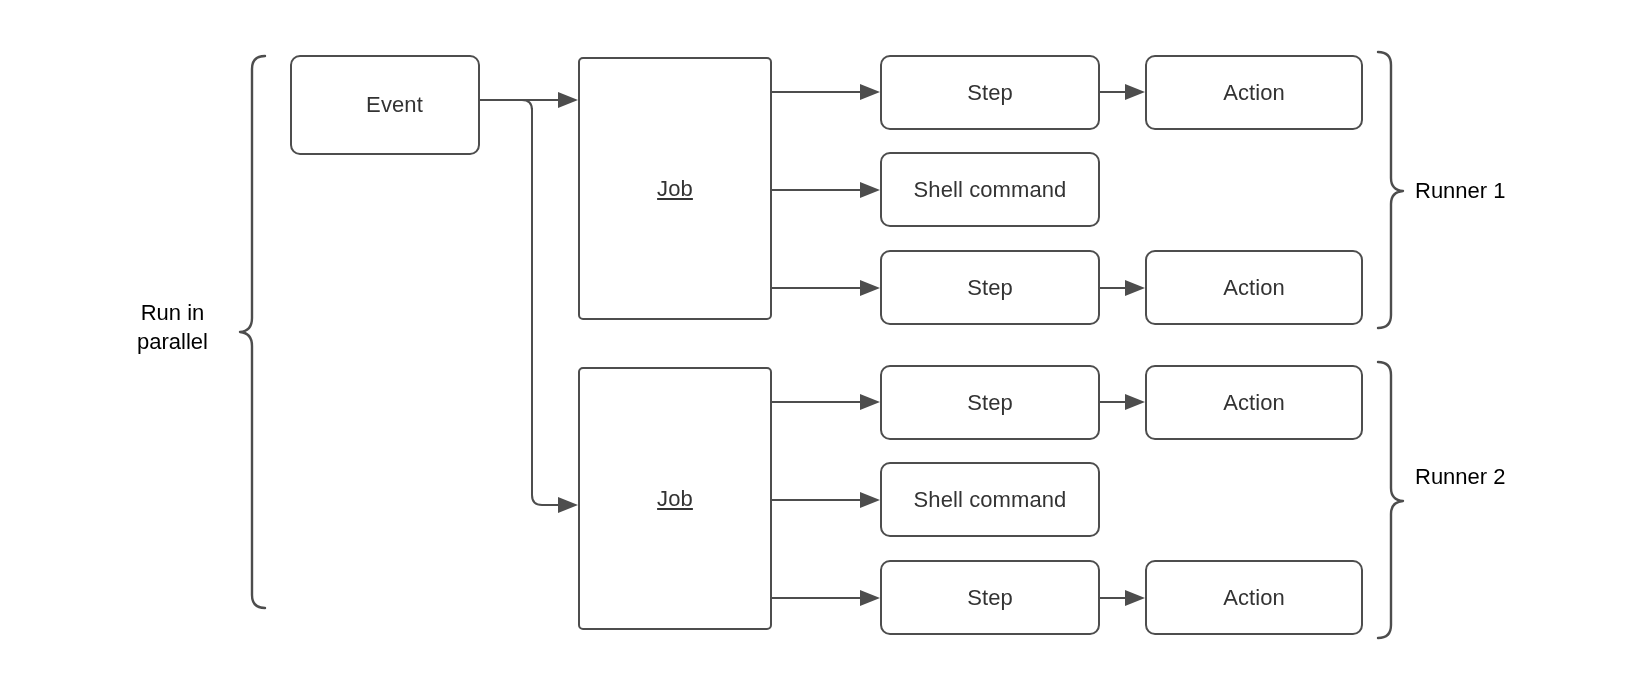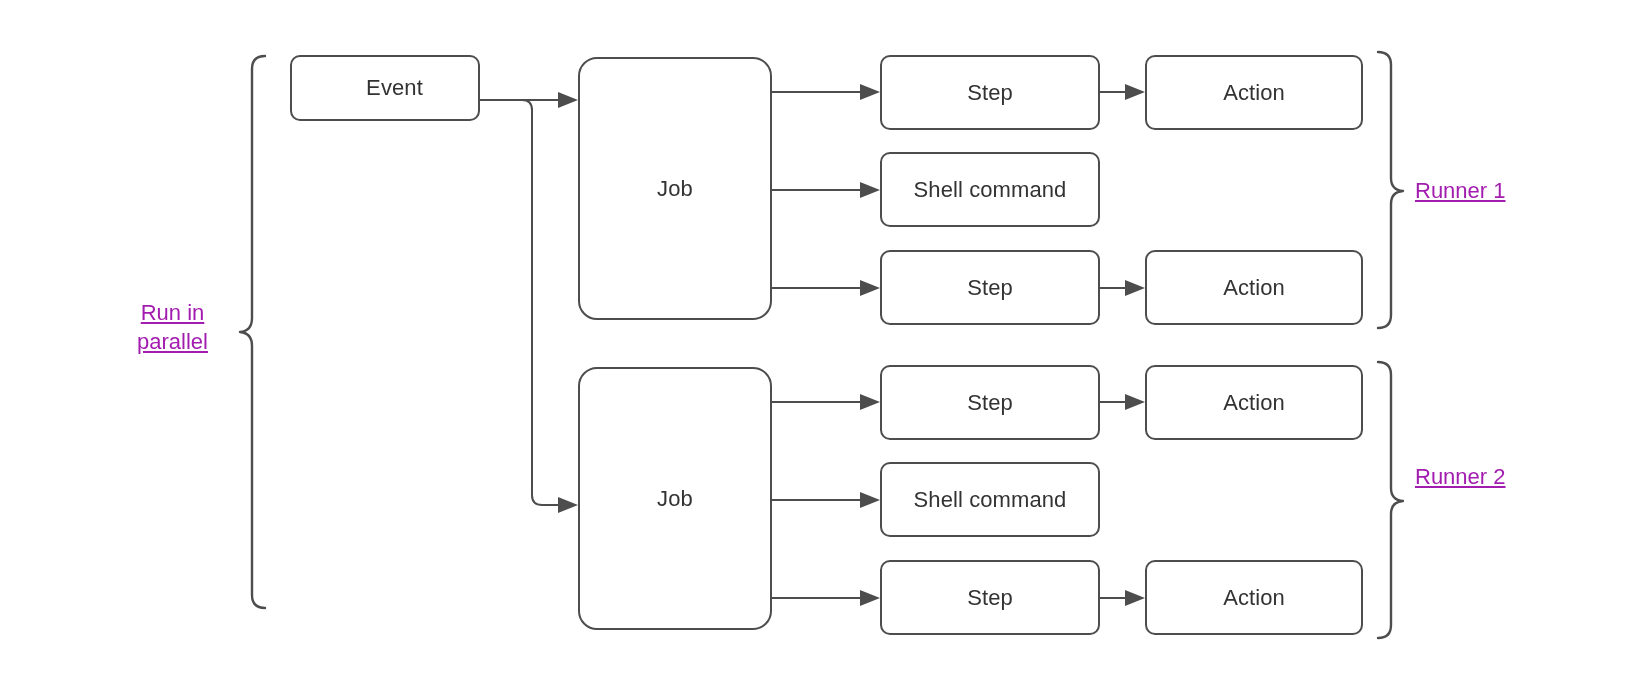--- a/index.html
+++ b/index.html
@@ -28,30 +28,30 @@
     display: flex;
     align-items: center;
     justify-content: center;
     color: #333333;
     font-size: 22px;
     line-height: 1.15;
     letter-spacing: 0.1px;
     white-space: nowrap;
   }
   .node.tall {
-    border-radius: 19px;
+    border-radius: 5px;
+    text-decoration: underline;
   }
   .label {
     position: absolute;
-    color: #a21caf;
+    color: #000000;
     font-size: 22px;
     line-height: 1.32;
     white-space: pre-line;
     text-align: center;
-    text-decoration: underline;
   }
   svg.overlay {
     position: absolute;
     left: 0;
     top: 0;
     width: 1639px;
     height: 700px;
     pointer-events: none;
   }
   svg.overlay .conn {
@@ -127,21 +127,21 @@
 
     <path class="brace" d="M 1378 362
              Q 1391 362 1391 375
              L 1391 488
              Q 1391 500 1403 501
              Q 1391 502 1391 514
              L 1391 625
              Q 1391 638 1378 638"></path>
   </svg>
 
-  <div class="node" style="left:290px; top:55px; width:190px; height:66px;padding-left:19px;">
+  <div class="node" style="left:290px; top:55px; width:190px; height:100px;padding-left:19px;">
     <span>Event</span>
   </div>
 
   <div class="node tall" style="left:578px; top:57px; width:194px; height:263px;">
     <span>Job</span>
   </div>
 
   <div class="node tall" style="left:578px; top:367px; width:194px; height:263px;">
     <span>Job</span>
   </div>

